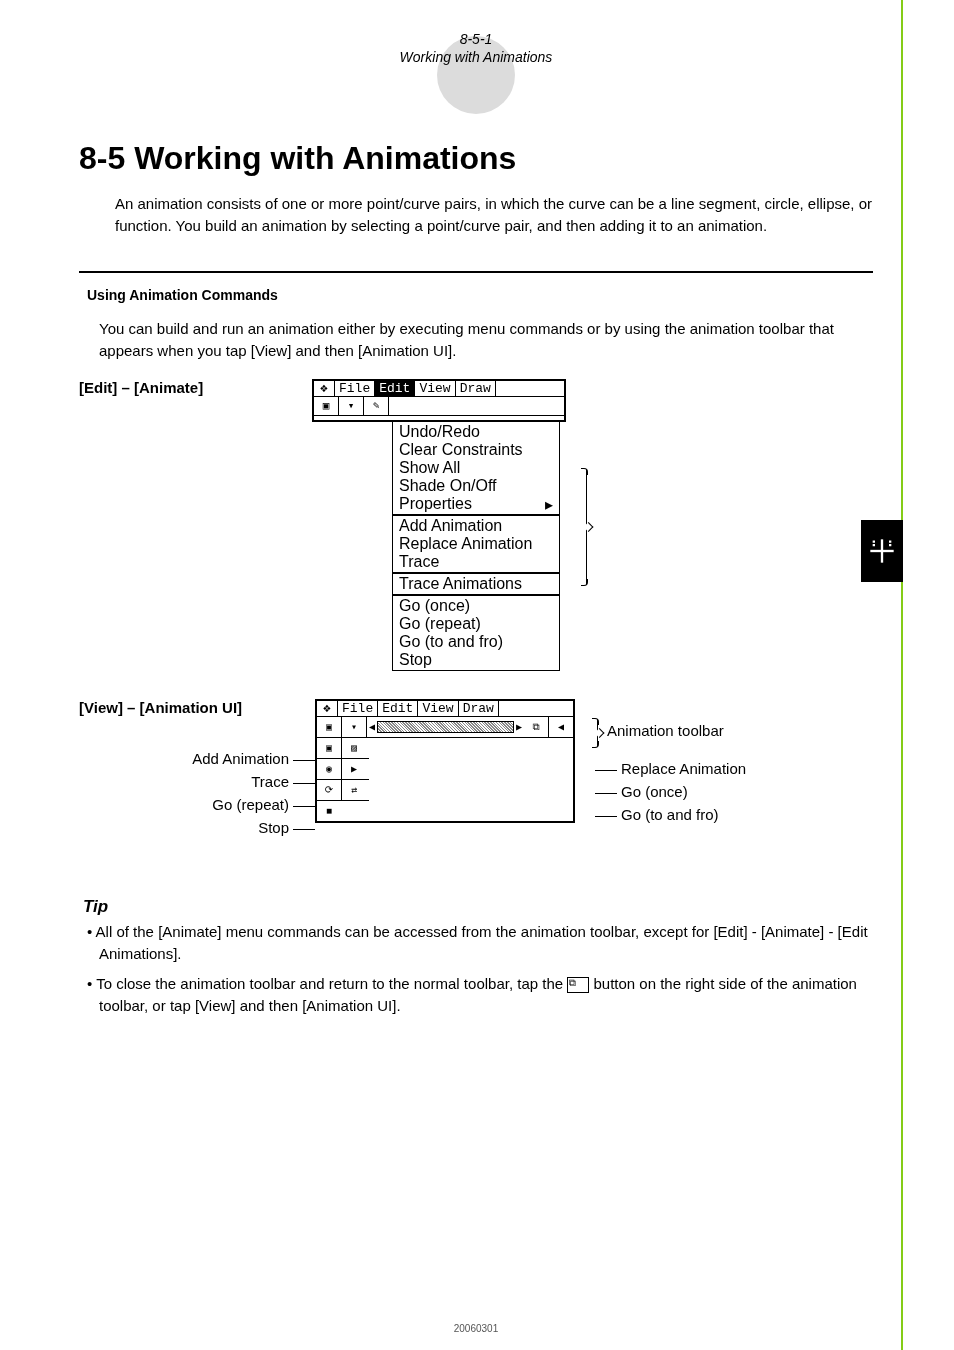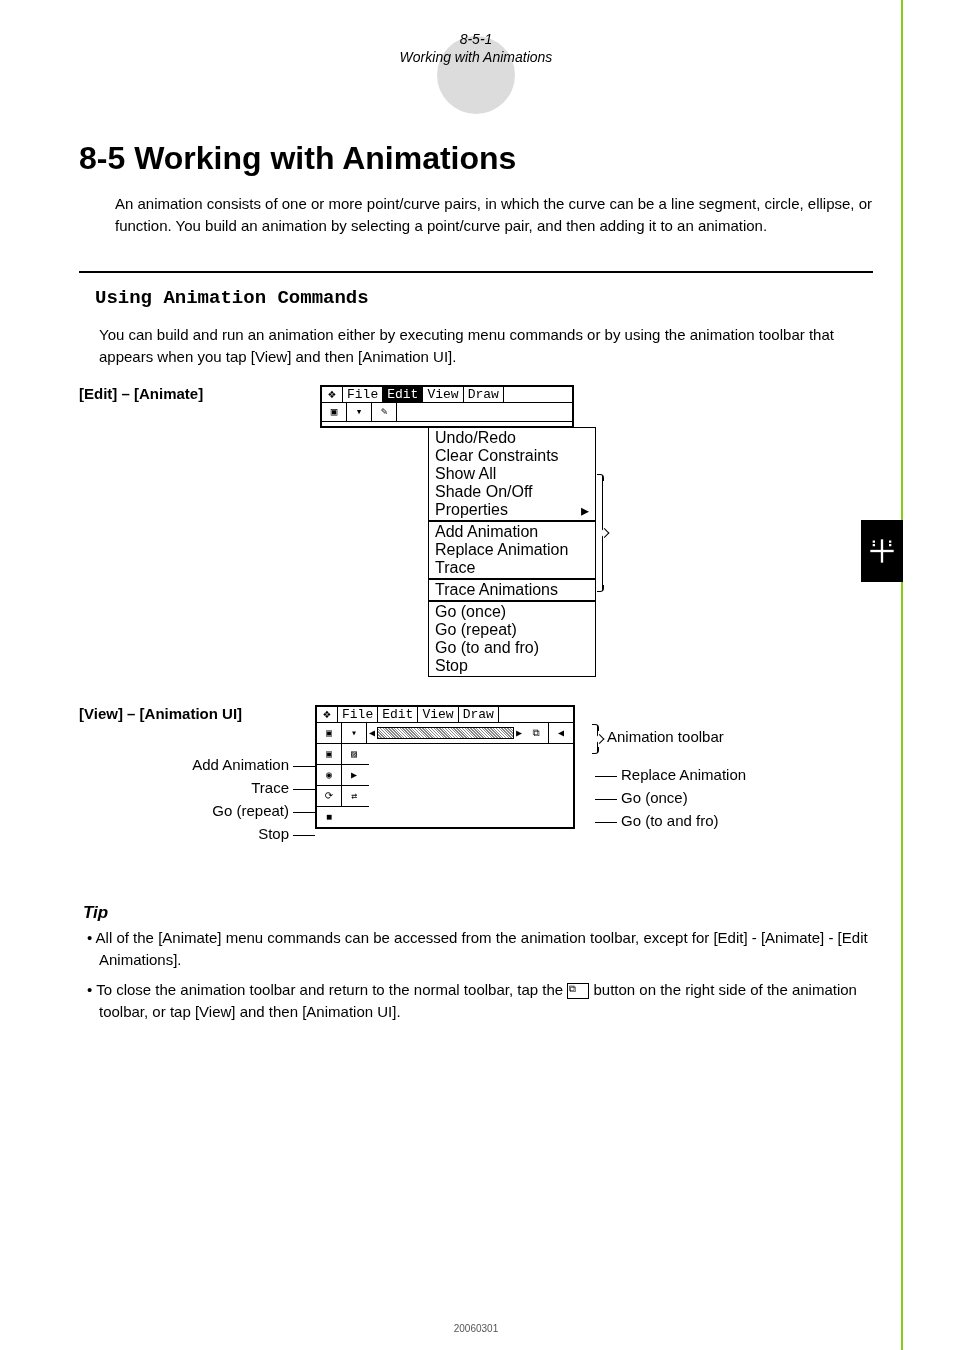--- a/index.html
+++ b/index.html
@@ -55,37 +55,37 @@
     line-height: 1.45;
     margin-left: 36px;
     margin-bottom: 34px;
   }
   .divider {
     height: 2px;
     background: #000;
     margin: 0 0 14px 0;
   }
   h2 {
-    font-family: Liberation Mono, monospace;
-    font-size: 19px;
+    font-family: Liberation Sans, sans-serif;
+    font-size: 14px;
     font-weight: bold;
-    margin: 0 0 6px 16px;
+    margin: 0 0 6px 8px;
   }
   .subpara {
     font-size: 15px;
     line-height: 1.45;
     margin-left: 20px;
     margin-bottom: 18px;
   }
 
   
   .fig1-row {
     display: grid;
     grid-template-columns: 225px 260px 235px;
-    column-gap: 16px;
+    column-gap: 8px;
     align-items: start;
     margin-left: 0;
   }
   .lbl-left { font-size: 15px; font-weight: bold; text-align: left; padding-top: 0; }
 
   .calc-frame {
     border: 2px solid #000;
     background: #fff;
     font-family: "Courier New", monospace;
     font-size: 13px;
@@ -108,21 +108,21 @@
     display:flex; border-bottom:1px solid #000;
   }
   .calc-tool {
     width:24px; height:18px; border-right:1px solid #000;
     display:flex; align-items:center; justify-content:center;
     font-size:11px;
   }
 
   .menu-pop {
     border-left: 0;
-    margin-left: 92px;
+    margin-left: 64px;
     margin-top: -1px;
     padding-left: 16px;
   }
   .menu-block {
     border: 1px solid #000;
     border-top: 1px solid #000;
     padding: 1px 4px;
   }
   .menu-item { white-space: pre; padding:0 2px; }
   .menu-item.arrow::after { content:" ▸"; float:right; }

